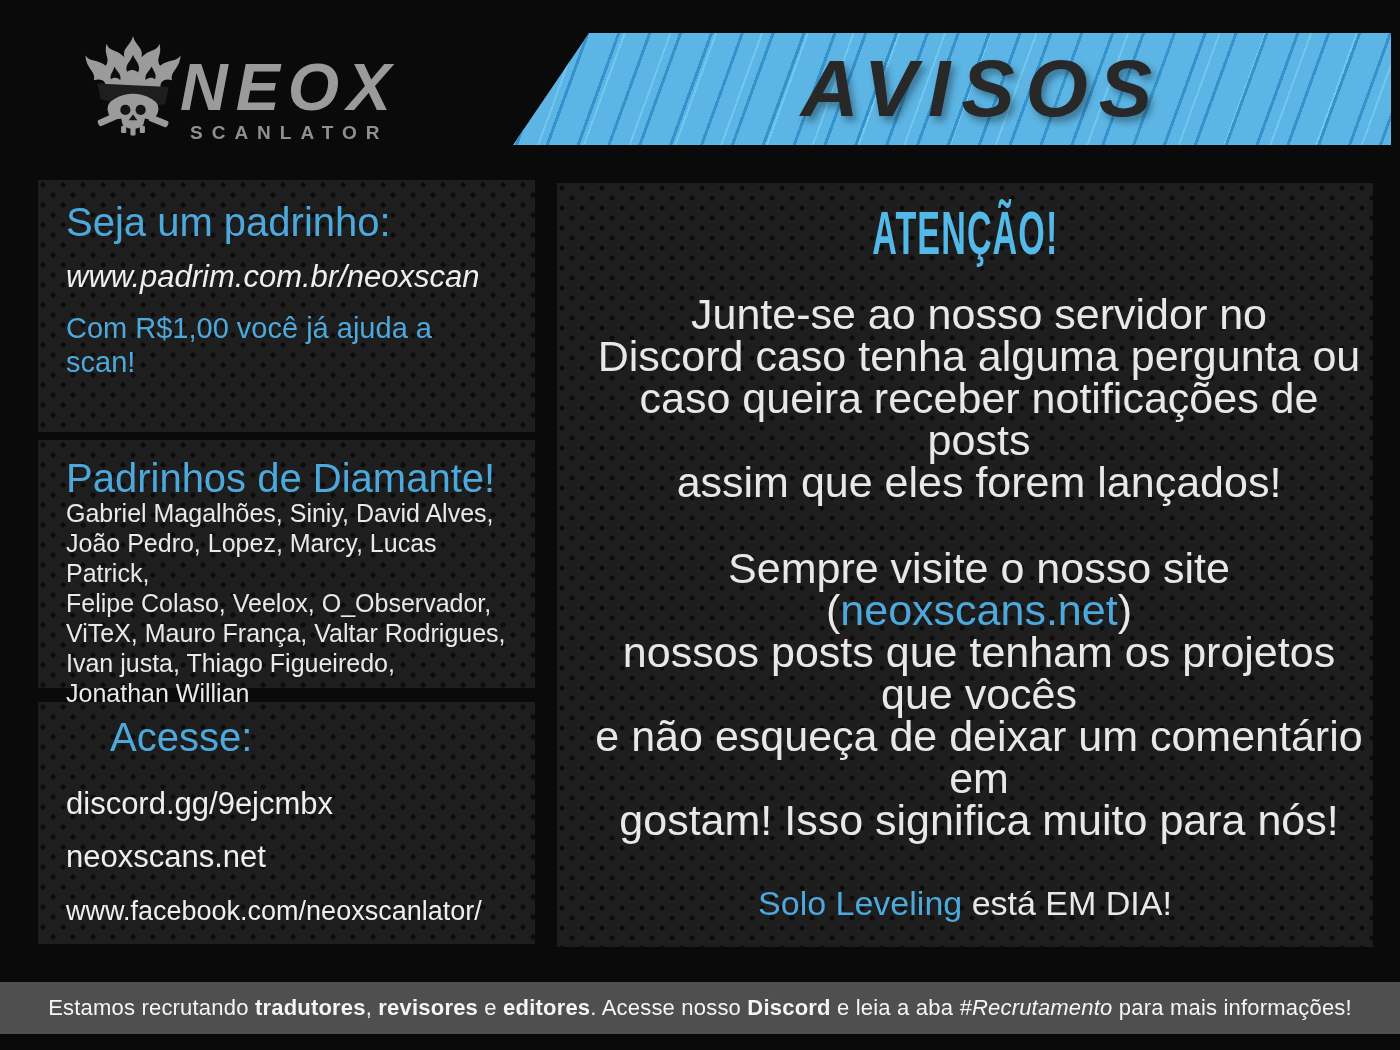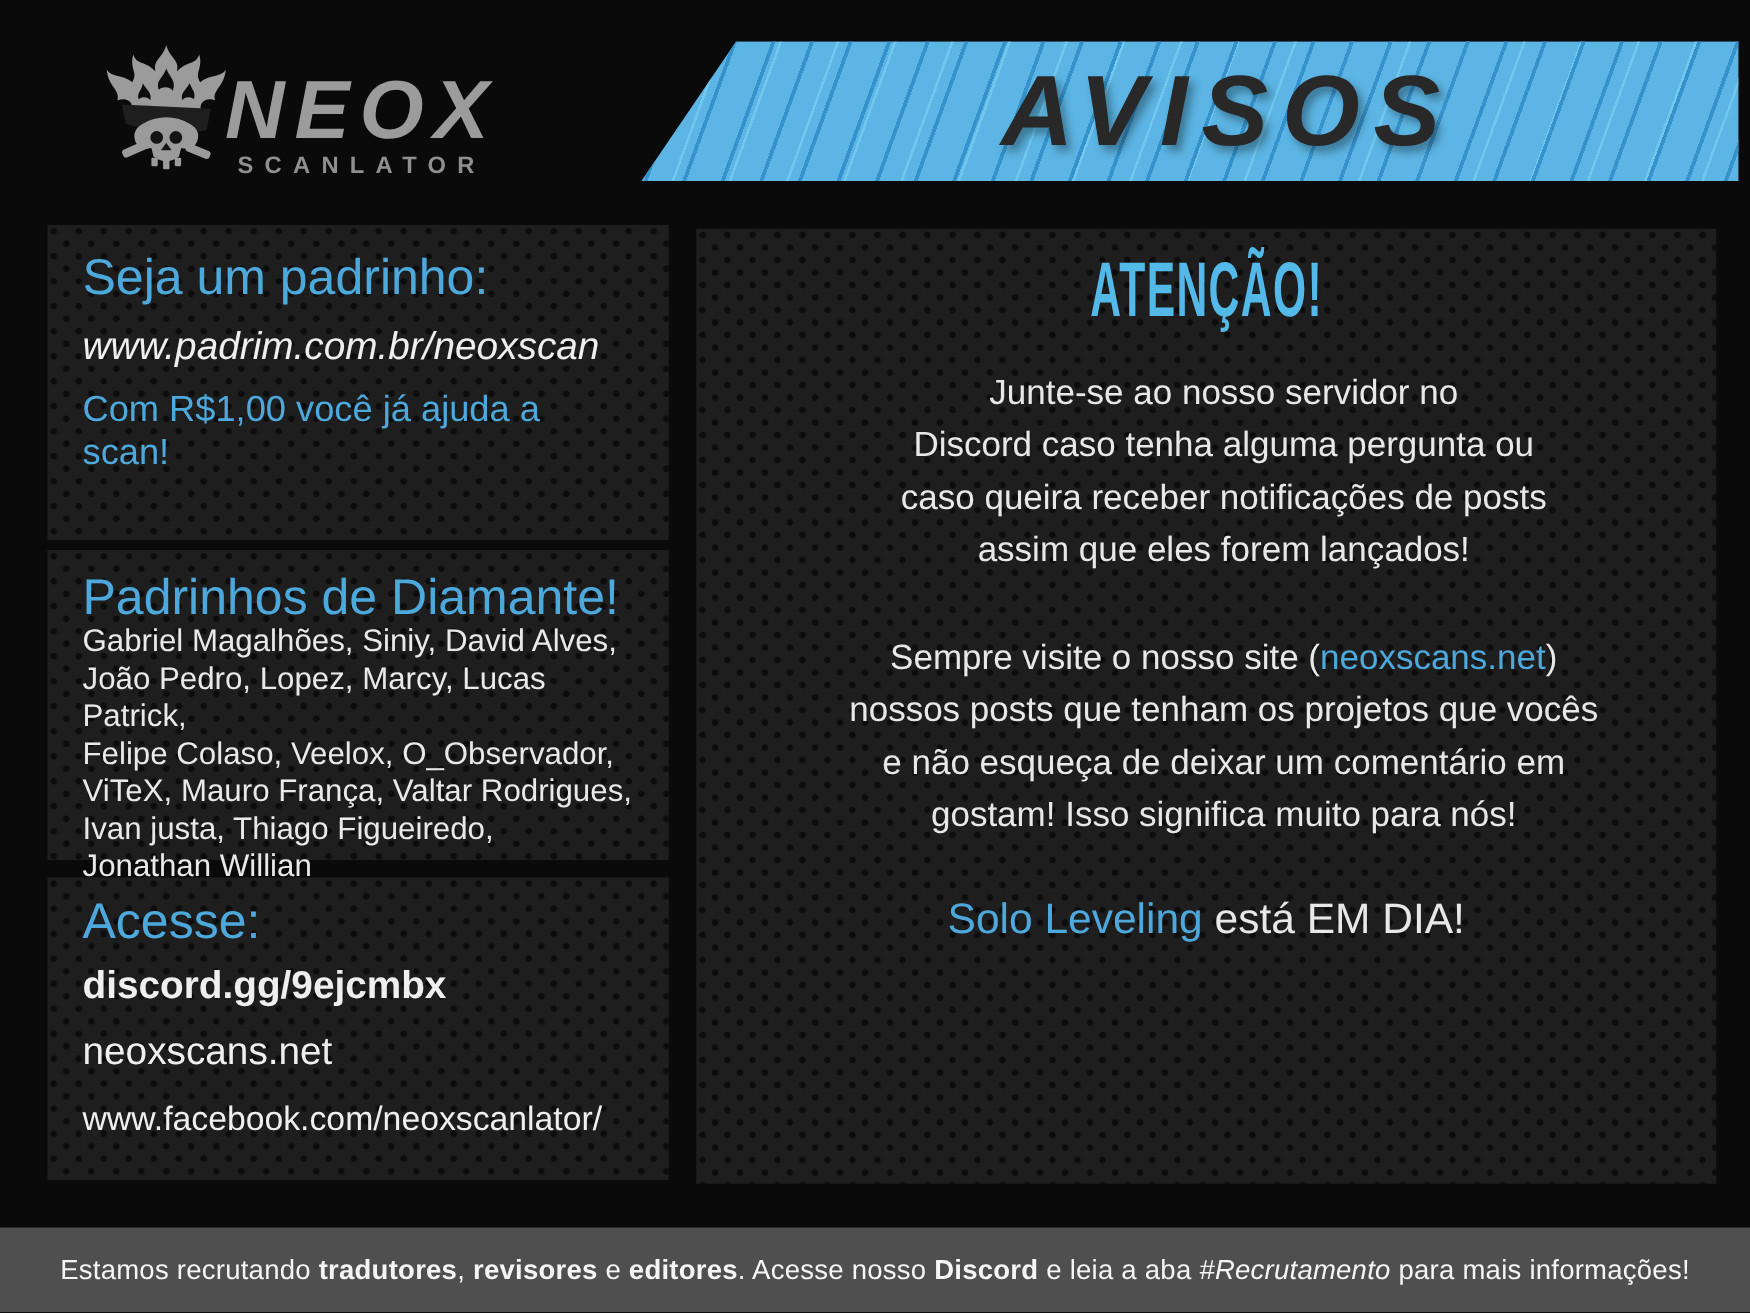--- a/index.html
+++ b/index.html
@@ -58,44 +58,44 @@
   .lbox { position:absolute; left:38px; width:497px; padding:0 26px 0 28px; }
   .box1 { top:180px; height:252px; }
   .box2 { top:440px; height:248px; }
   .box3 { top:702px; height:242px; }
   .box-title { color:var(--accent-blue,#4da9dc); font-size:40px; line-height:34px; }
   .box1 .box-title { padding-top:25px; }
   .box1-url { margin-top:20px; font-size:31px; line-height:36px; font-style:italic; color:#efefef; }
   .box1-note { margin-top:16px; font-size:29px; line-height:34px; color:var(--accent-blue,#4da9dc); }
   .box2 .box-title { padding-top:21px; }
   .names { margin-top:3px; font-size:25px; line-height:30px; color:#e9e9e9; }
-  .box3 .box-title { padding-top:18px; }
-  .link1 { margin-top:16px; font-size:31px; line-height:36px; color:#efefef;font-weight:bold; }
+  .box3 .box-title { padding-top:18px;margin-left:44px; }
+  .link1 { margin-top:32px; font-size:31px; line-height:36px; color:#efefef; }
   .link2 { margin-top:17px; font-size:31px; line-height:36px; color:#efefef; }
   .link3 { margin-top:20px; font-size:27px; line-height:32px; color:#efefef; }
 
   
   .rpanel {
     position:absolute; left:557px; top:183px; width:816px; height:764px;
     text-align:center; color:#e8e8e8;
   }
   .rp-title { margin-top:14px; line-height:72px; }
   .rp-title span {
     display:inline-block; transform:scaleX(.55); transform-origin:center;
     font-size:62px; font-weight:700; letter-spacing:2px;
     color:var(--heading-blue,#53b9e8);
   }
-  .rp-para { font-size:28px; line-height:42px;margin-left:28px; }
+  .rp-para { font-size:43px; line-height:42px;margin-left:28px; }
   .rp-para1 { margin-top:8px; }
   .rp-para2 { margin-top:44px; }
   .rp-status { margin-top:41px; font-size:34px; line-height:42px; }
 
   
   .footer {
-    position:absolute; left:0; top:982px; width:1400px; height:68px;
+    position:absolute; left:0; top:982px; width:1400px; height:52px;
     background:var(--footer-gray,#4f4f4f);
     display:flex; align-items:center; justify-content:center;
     font-size:22px; color:#f5f5f5; letter-spacing:.2px;
   }
 </style>
 </head>
 <body>
 
 <div class="page">
 

